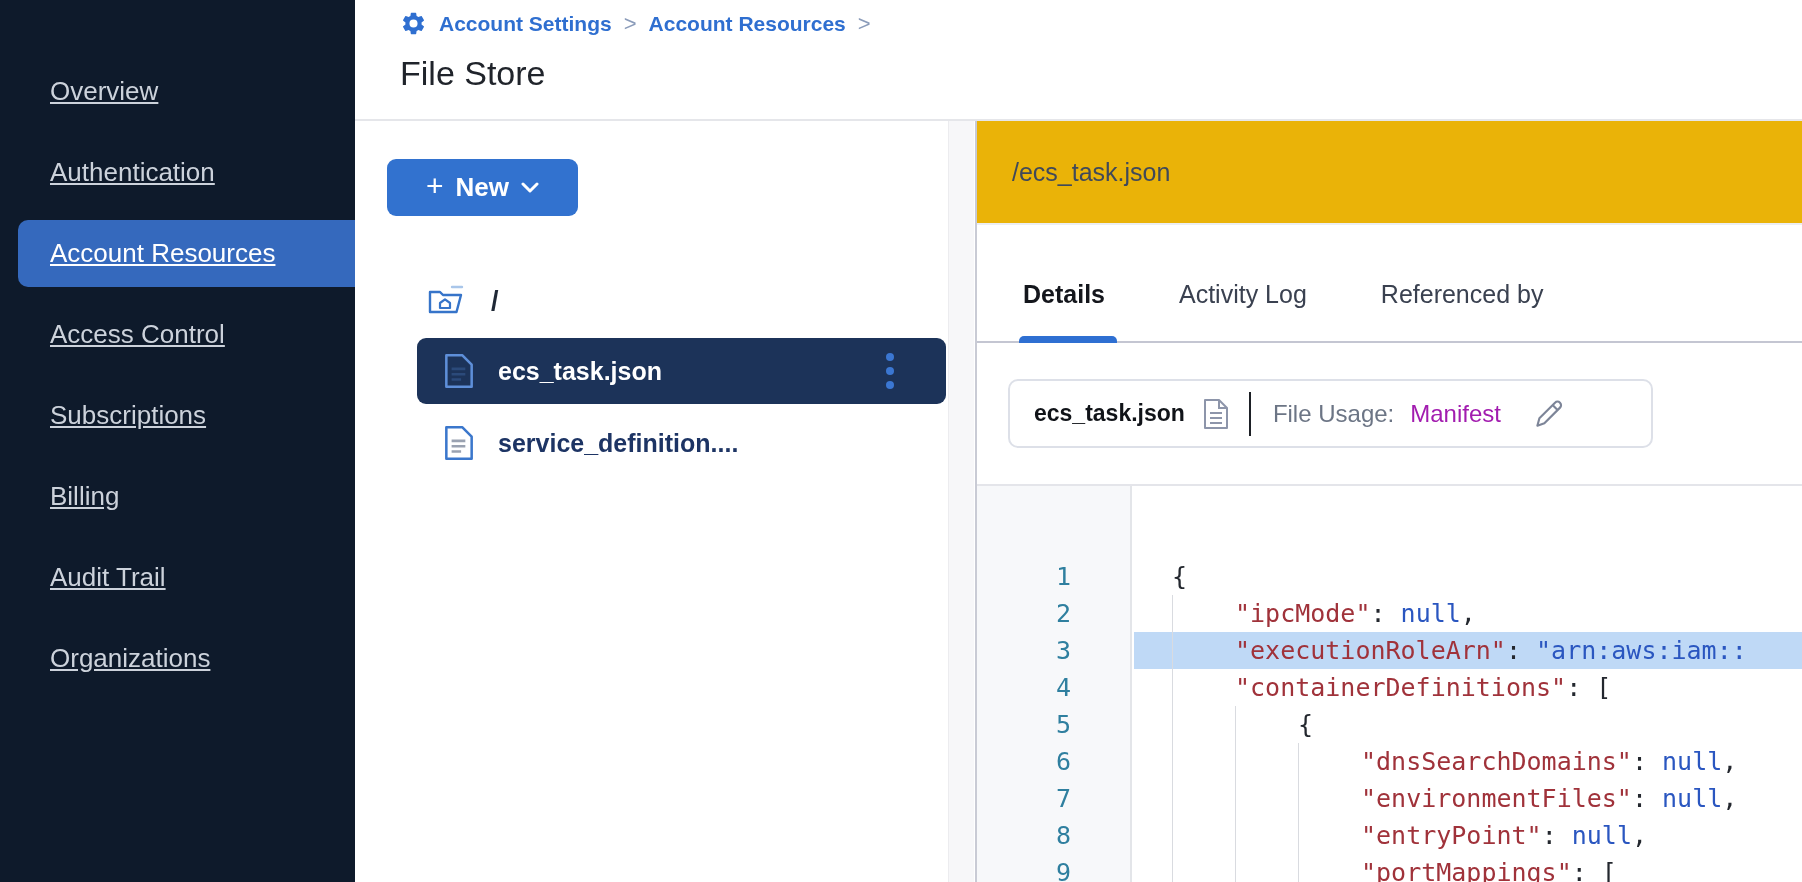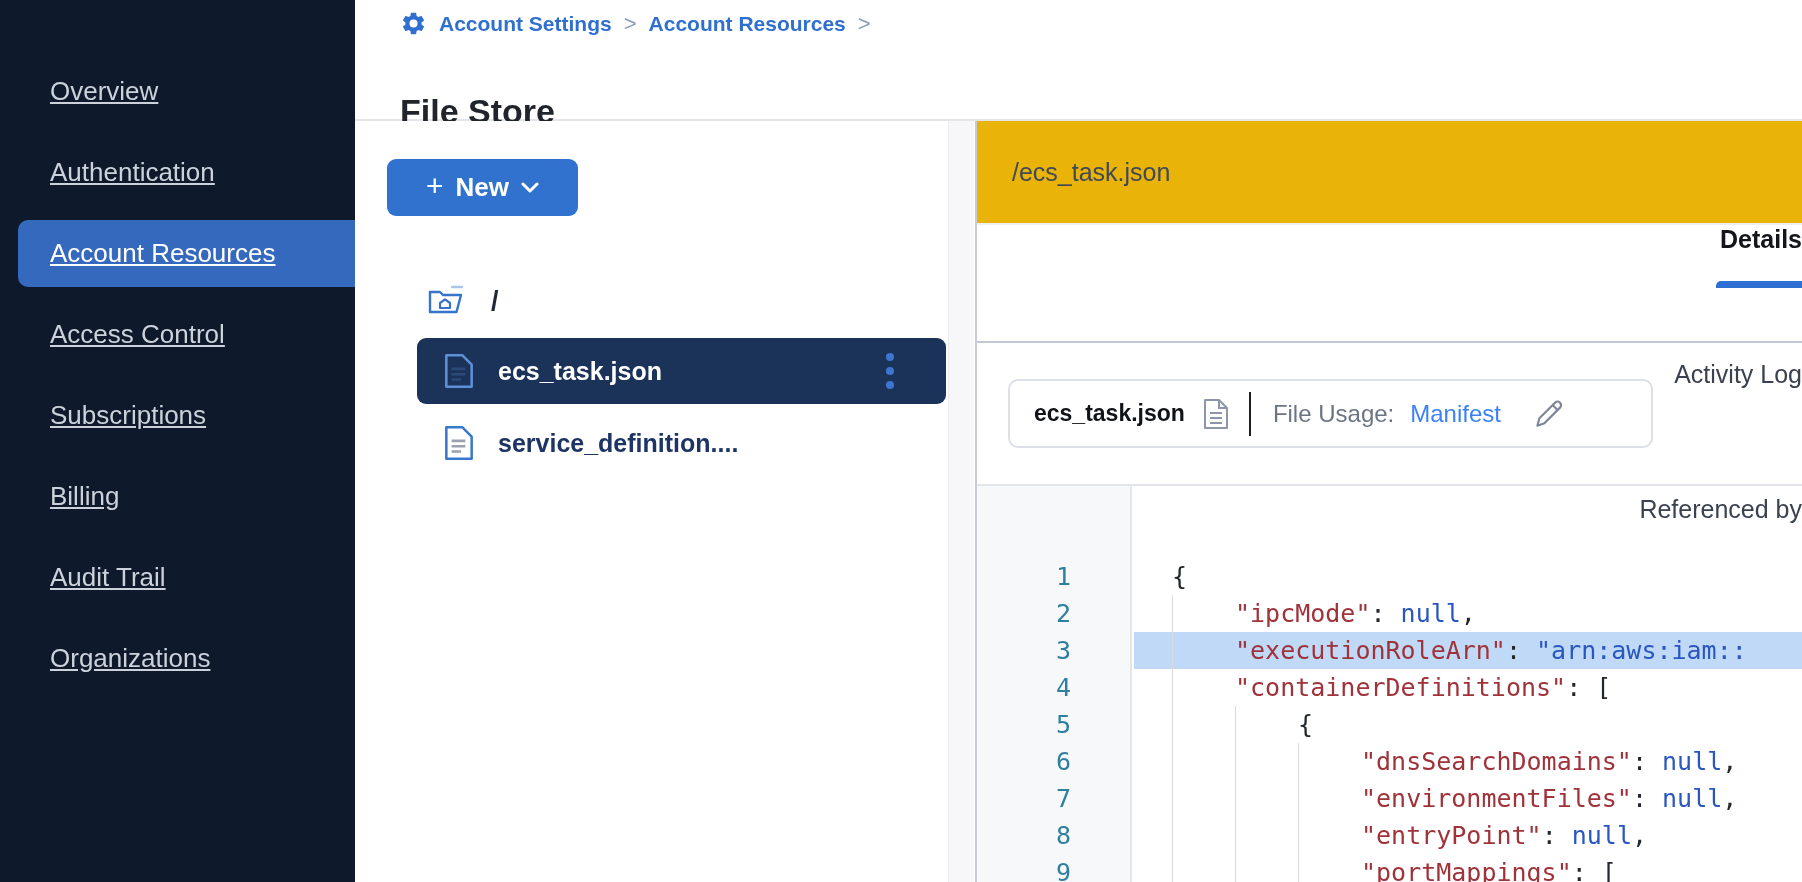--- a/index.html
+++ b/index.html
@@ -13,21 +13,21 @@
   .side-item.active { background:#3569bd; margin-left:18px; padding-left:32px;
                       border-radius:10px 0 0 10px; color:#ffffff; }
 
   
   .topbar { position:absolute; left:355px; top:0; width:1447px; height:121px; background:#fff;
             border-bottom:2px solid #e5e6ea; }
   .breadcrumb { position:absolute; left:45px; top:10px; display:flex; align-items:center; gap:12px;
                 font-size:21px; font-weight:700; color:#2f6fd0;justify-content:space-between; }
   .crumb { cursor:pointer; }
   .crumb-sep { color:#8b9cba; font-weight:400; font-size:22px; }
-  .page-title { position:absolute; left:45px; top:54px; font-size:34px; font-weight:700; color:#20242b;margin-top:38px; }
+  .page-title { position:absolute; left:45px; top:54px; font-size:34px; font-weight:400; color:#20242b; }
 
   
   .middle { position:absolute; left:355px; top:121px; width:620px; bottom:0; background:#fff; }
   .new-btn { position:absolute; left:32px; top:38px; width:191px; height:57px; background:#3272cf;
              border:none; border-radius:9px; color:#fff; display:flex; align-items:center; justify-content:center;
              gap:12px; font-size:26px; font-weight:700; cursor:pointer; font-family:inherit; }
   .new-plus { font-size:30px; font-weight:400; line-height:1; margin-top:-3px; }
   .home-row { position:absolute; left:72px; top:163px; display:flex; align-items:center; gap:24px; cursor:pointer; }
   .root-label { font-size:27px; font-weight:600; color:#1f2836; }
   .file-list { position:absolute; left:62px; top:217px; width:529px; }
@@ -39,33 +39,33 @@
   .kebab i { width:8px; height:8px; border-radius:50%; background:#3b77d2; }
   .scroll-strip { position:absolute; left:593px; top:0; bottom:0; width:26px; background:#f7f7f9;
                   border-left:1px solid #ececef; cursor:pointer; }
   .v-divider { position:absolute; left:975px; top:121px; bottom:0; width:2px; background:#c9cbd5; }
 
   
   .right { position:absolute; left:977px; top:121px; right:0; bottom:0; background:#fff; }
   .path-band { height:104px; background:#eab308; border-bottom:2px solid #eceef2; display:flex;
                align-items:center; padding-left:35px; font-size:25px; color:#40495a; }
   .tabs { height:118px; display:flex; align-items:flex-end; padding-left:46px; gap:74px;
-          border-bottom:2px solid #c4c6d2;flex-direction:column; }
+          border-bottom:2px solid #c4c6d2; }
   .tab { font-size:25px; color:#3a4150; padding-bottom:32px; position:relative; cursor:pointer; }
   .tab.active { font-weight:700; color:#14161c; }
   .tab.active::after { content:""; position:absolute; left:-4px; right:-12px; bottom:-2px; height:7px;
                        background:#2e6fd2; border-radius:5px 5px 0 0; }
 
   .info-box { position:absolute; left:31px; top:258px; width:645px; height:69px; background:#fff;
               border:2px solid #dde0e8; border-radius:10px; display:flex; align-items:center; padding:0 24px; }
   .info-name { font-size:23px; font-weight:700; color:#101318; }
   .info-doc-icon { margin-left:18px; display:flex; }
   .info-sep { width:2px; height:44px; background:#1d2026; margin:0 22px 0 20px; }
   .usage-label { font-size:24px; color:#6c7585; }
-  .usage-value { font-size:24px; color:#3b82f6; margin-left:16px; }
+  .usage-value { font-size:24px; color:#a21caf; margin-left:16px; }
   .edit-btn { margin-left:30px; background:none; border:none; display:flex; cursor:pointer; padding:0; }
 
   
   .code-panel { position:absolute; left:0; right:0; top:363px; bottom:0; border-top:2px solid #e4e5ea;
                 overflow:hidden; }
   .gutter-bg { position:absolute; left:0; top:0; bottom:0; width:155px; background:#f7f8fa;
                border-right:2px solid #e3e5e9; }
   .code-lines { position:absolute; left:0; right:0; top:72px; }
   .code-line { display:flex; height:37px; line-height:37px; font-family:"DejaVu Sans Mono", monospace;
                font-size:25px; }

